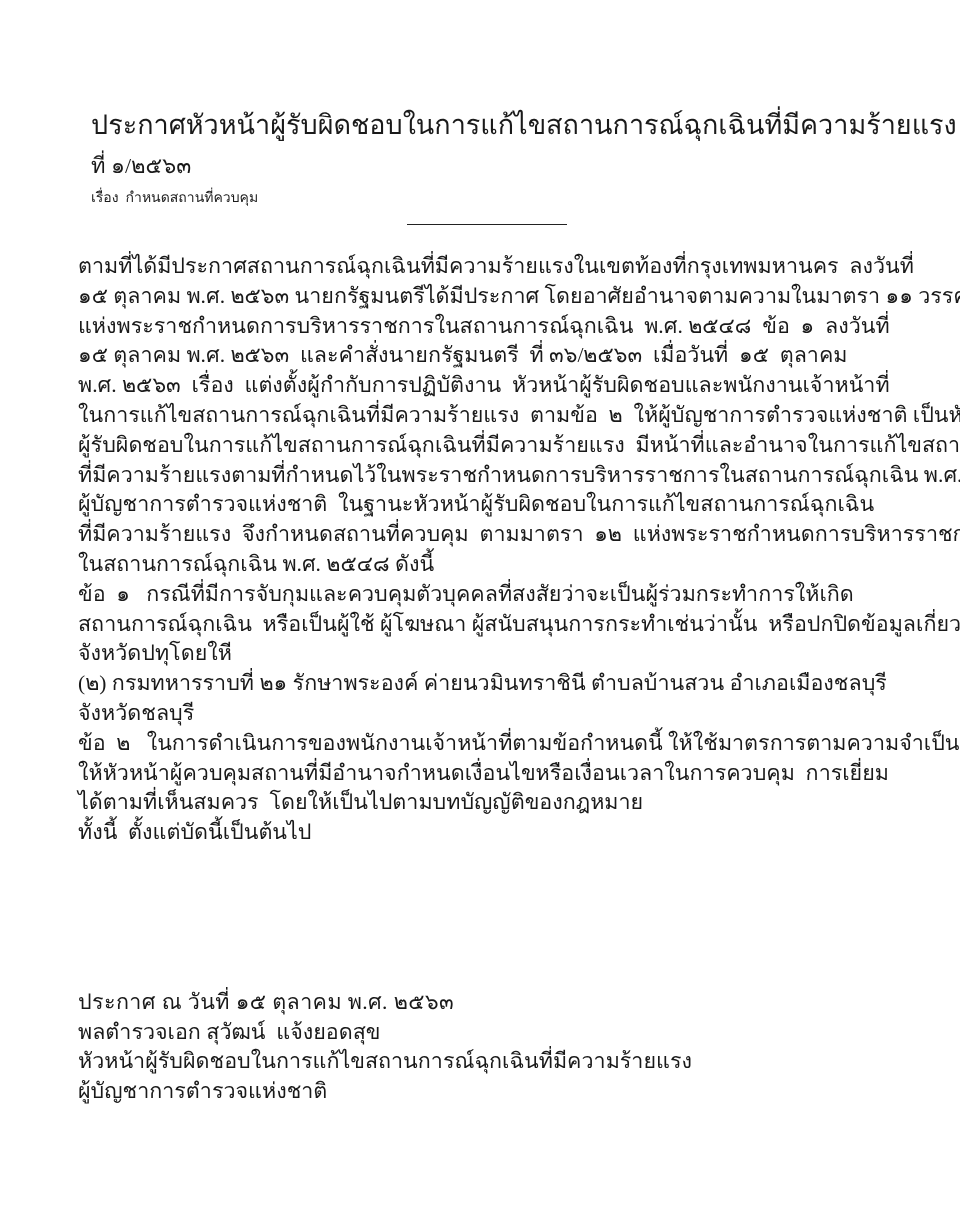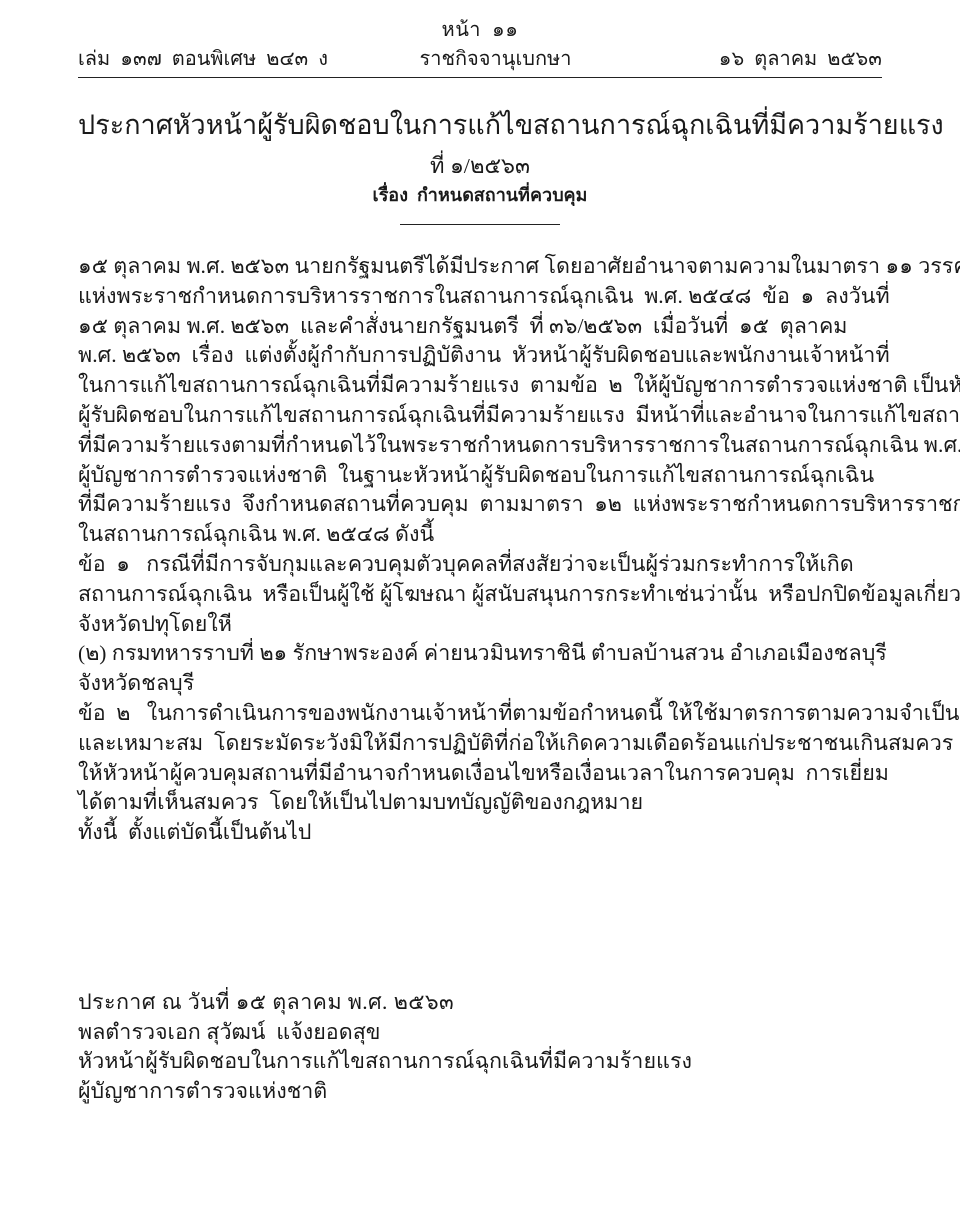--- a/index.html
+++ b/index.html
@@ -63,45 +63,43 @@
   }
 
   .masthead-rule {
     border-bottom: 1.6px solid #222;
     margin-top: 0;
   }
 
   
   .titleblock {
     position: absolute;
-    left: 78px;
+    left: 91px;
     right: 78px;
     top: 108px;
-    text-align: center;
   }
 
   .doc-title {
     font-size: 27px;
     line-height: 1.3;
     white-space: pre;
   }
 
   .doc-number {
     font-size: 22px;
     line-height: 1.45;
     margin-top: 7px;
     white-space: pre;
   }
 
   .doc-subject {
-    font-size: 18px;
+    font-size: 14px;
     line-height: 1.45;
-    margin-top: 0;
-    white-space: pre;
-    font-weight: bold;
+    margin-top: 6px;
+    white-space: pre;
   }
 
   .title-rule {
     width: 160px;
     height: 0;
     border-bottom: 1.6px solid #222;
     margin: 16px auto 0 auto;
   }
 
   
@@ -152,40 +150,32 @@
     display: block;
   }
 
   .sig-date { letter-spacing: 0.4px; }
 </style>
 </head>
 <body>
 
 <div class="page">
 
-  <div class="masthead">
-    <div class="masthead-pageline">หน้า  ๑๑</div>
-    <div class="masthead-row">
-      <div class="masthead-left">เล่ม  ๑๓๗  ตอนพิเศษ  ๒๔๓  ง</div>
-      <div class="masthead-center">ราชกิจจานุเบกษา</div>
-      <div class="masthead-right">๑๖  ตุลาคม  ๒๕๖๓</div>
-    </div>
-    <div class="masthead-rule"></div>
-  </div>
 
   <div class="titleblock">
     <div class="doc-title">ประกาศหัวหน้าผู้รับผิดชอบในการแก้ไขสถานการณ์ฉุกเฉินที่มีความร้ายแรง</div>
     <div class="doc-number">ที่ ๑/๒๕๖๓</div>
     <div class="doc-subject">เรื่อง  กำหนดสถานที่ควบคุม</div>
     <div class="title-rule"></div>
   </div>
 
   <div class="body">
 
     <p class="para">
+      <span class="line j">ตามที่ได้มีประกาศสถานการณ์ฉุกเฉินที่มีความร้ายแรงในเขตท้องที่กรุงเทพมหานคร  ลงวันที่</span>
       <span class="line j">๑๕ ตุลาคม พ.ศ. ๒๕๖๓ นายกรัฐมนตรีได้มีประกาศ โดยอาศัยอำนาจตามความในมาตรา ๑๑ วรรคสอง</span>
       <span class="line j">แห่งพระราชกำหนดการบริหารราชการในสถานการณ์ฉุกเฉิน  พ.ศ. ๒๕๔๘  ข้อ  ๑  ลงวันที่</span>
       <span class="line j">๑๕ ตุลาคม พ.ศ. ๒๕๖๓  และคำสั่งนายกรัฐมนตรี  ที่ ๓๖/๒๕๖๓  เมื่อวันที่  ๑๕  ตุลาคม</span>
       <span class="line j">พ.ศ. ๒๕๖๓  เรื่อง  แต่งตั้งผู้กำกับการปฏิบัติงาน  หัวหน้าผู้รับผิดชอบและพนักงานเจ้าหน้าที่</span>
       <span class="line j">ในการแก้ไขสถานการณ์ฉุกเฉินที่มีความร้ายแรง  ตามข้อ  ๒  ให้ผู้บัญชาการตำรวจแห่งชาติ เป็นหัวหน้า</span>
       <span class="line j">ผู้รับผิดชอบในการแก้ไขสถานการณ์ฉุกเฉินที่มีความร้ายแรง  มีหน้าที่และอำนาจในการแก้ไขสถานการณ์ฉุกเฉิน</span>
       <span class="line">ที่มีความร้ายแรงตามที่กำหนดไว้ในพระราชกำหนดการบริหารราชการในสถานการณ์ฉุกเฉิน พ.ศ. ๒๕๔๘ นั้น</span>
     </p>
 
     <p class="para">
@@ -203,21 +193,20 @@
       <span class="line">จังหวัดปทุโดยใหี</span>
     </p>
 
     <p class="para">
       <span class="line j">(๒) กรมทหารราบที่ ๒๑ รักษาพระองค์ ค่ายนวมินทราชินี ตำบลบ้านสวน อำเภอเมืองชลบุรี</span>
       <span class="line">จังหวัดชลบุรี</span>
     </p>
 
     <p class="para">
       <span class="line j">ข้อ  ๒   ในการดำเนินการของพนักงานเจ้าหน้าที่ตามข้อกำหนดนี้ ให้ใช้มาตรการตามความจำเป็น</span>
-      <span class="line">และเหมาะสม  โดยระมัดระวังมิให้มีการปฏิบัติที่ก่อให้เกิดความเดือดร้อนแก่ประชาชนเกินสมควร</span>
     </p>
 
     <p class="para">
       <span class="line j">ให้หัวหน้าผู้ควบคุมสถานที่มีอำนาจกำหนดเงื่อนไขหรือเงื่อนเวลาในการควบคุม  การเยี่ยม</span>
       <span class="line">ได้ตามที่เห็นสมควร  โดยให้เป็นไปตามบทบัญญัติของกฎหมาย</span>
     </p>
 
     <p class="para">
       <span class="line">ทั้งนี้  ตั้งแต่บัดนี้เป็นต้นไป</span>
     </p>

